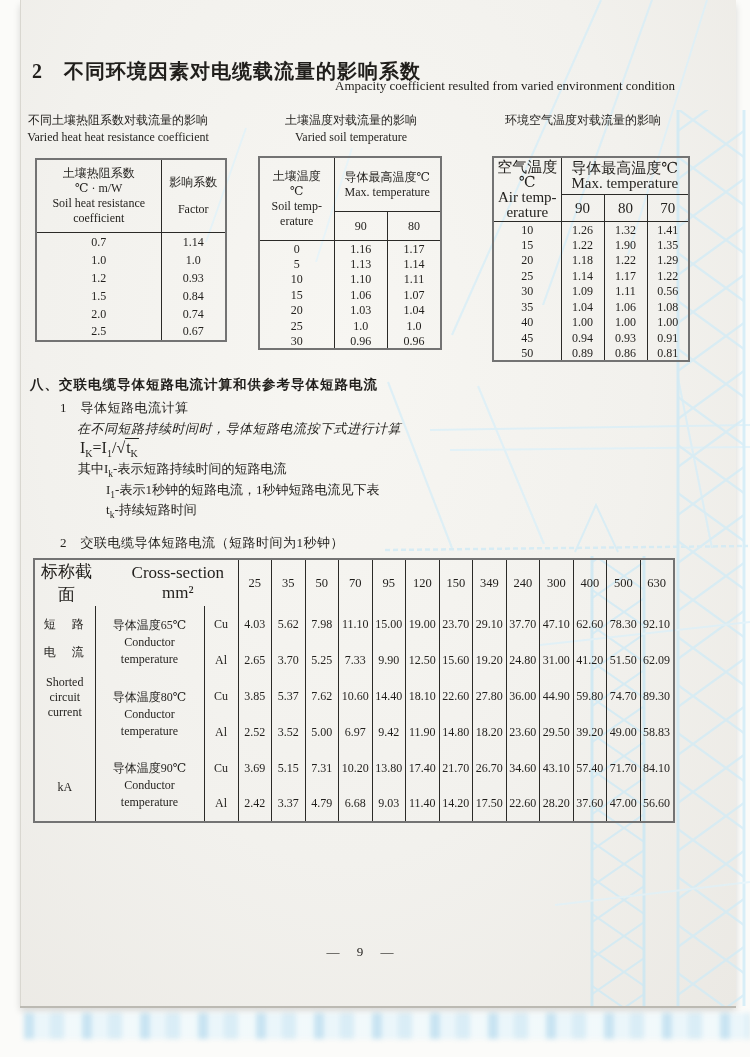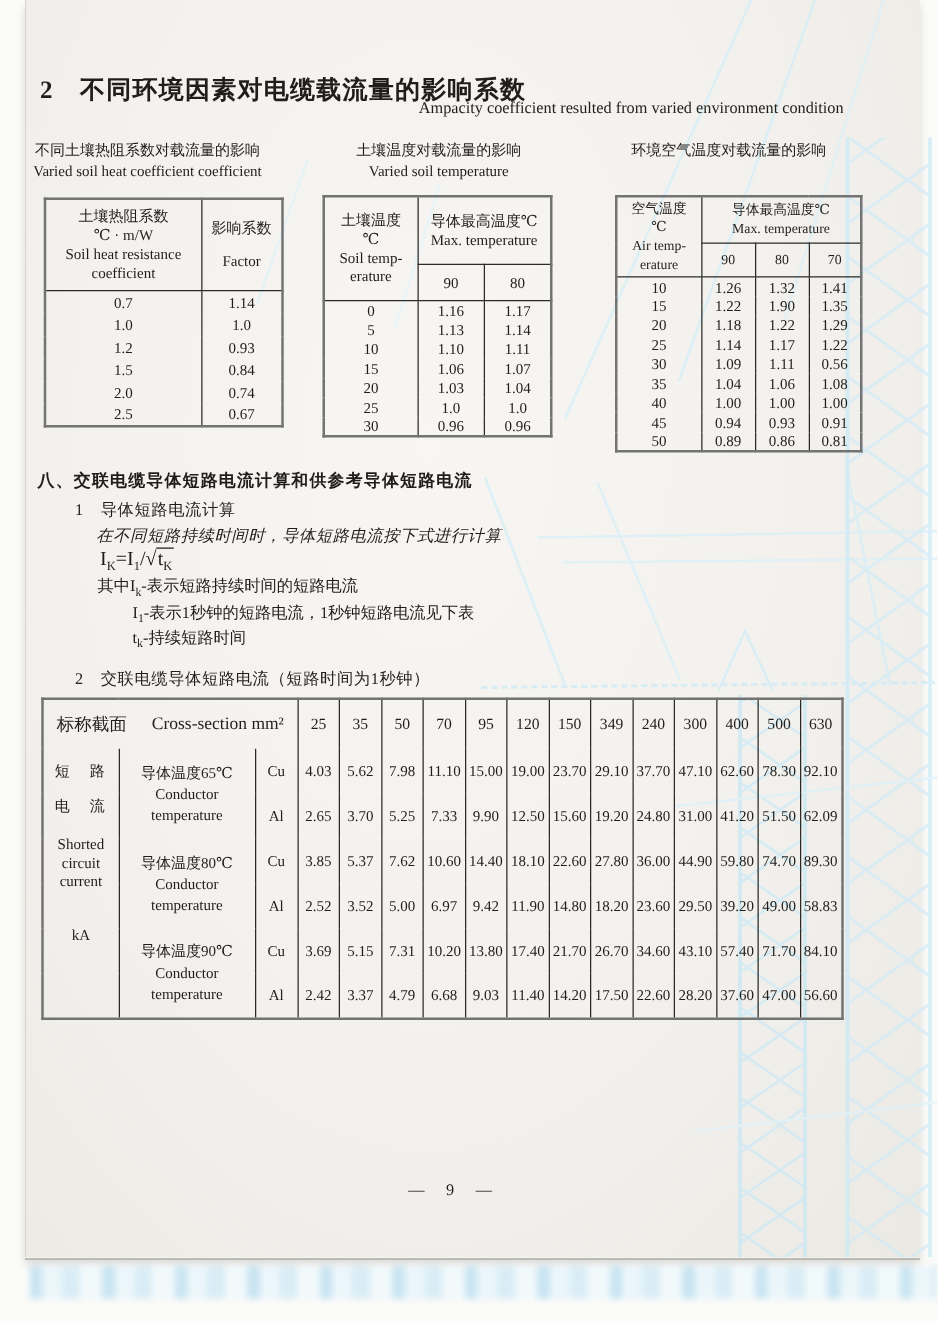--- a/index.html
+++ b/index.html
@@ -38,21 +38,21 @@
     border-top:0;border-bottom:0;text-align:center;padding:0;font-size:12px;}
   table.doc-table td.hc{border-bottom:1.5px solid #2b2a27;vertical-align:middle;line-height:15px;}
   .t1{left:35px;top:158px;width:190px;}
   .t1 td.hc{height:72px;}
   .t1 tr.body-row{height:18px;}
   .t2{left:258px;top:156px;width:182px;}
   .t2 tr.body-row{height:15.5px;}
   .t2 td.hc{line-height:14px;}
   .t3{left:492px;top:156px;width:196px;}
   .t3 tr.body-row{height:15.5px;}
-  .t3 td.hc{line-height:13.5px;font-size:11px;}
+  .t3 td.hc{line-height:13.5px;font-size:15px;}
   .t2 .sub-h,.t3 .sub-h{height:26px;}
   .body-row td{font-size:11.8px;line-height:1;}
 
   .sec-line{font-size:13px;letter-spacing:.5px;}
   .sec8-heading{left:30px;top:376px;font-size:13.5px;font-weight:bold;letter-spacing:1px;}
   .item1{left:60px;top:399px;}
   .para1{left:77px;top:420px;font-style:italic;}
   .formula{left:80px;top:439px;font-size:16px;}
   .formula sub{font-size:10px;}
   .formula .overline{border-top:1.3px solid #201e1b;padding:0 1px;}
@@ -62,26 +62,26 @@
   .w2{left:106px;top:481px;}
   .w3{left:106px;top:501px;}
   .item2{left:60px;top:534px;}
 
   .big{left:33px;top:558px;width:640px;}
   .big td{border:1px solid #2b2a27;font-size:11.3px;}
   .big tr.hdr{height:40px;}
   .big td.hnum{font-size:12.5px;}
   .big tr.brow{height:36px;}
   .big td.corner{vertical-align:middle;}
-  .corner-inner{display:flex;justify-content:center;align-items:center;gap:20px;font-size:14px;}
+  .corner-inner{display:flex;justify-content:center;align-items:center;gap:20px;font-size:17px;}
   .big td.leftlab{vertical-align:top;font-size:12px;line-height:15px;}
   .leftlab .cnl{margin-top:11px;letter-spacing:2px;}
   .leftlab .cnl2{margin-top:13px;letter-spacing:2px;}
   .leftlab .enl1{margin-top:15px;}
-  .leftlab .unit{margin-top:28px;}
+  .leftlab .unit{margin-top:60px;}
   .big td.grouplab{line-height:17px;font-size:12px;}
   .big td.mat{font-size:12px;}
   .page-number{left:295px;top:944px;width:130px;text-align:center;font-size:13px;word-spacing:14px;}
 </style>
 </head>
 <body>
 
 <div class="paper"></div>
 
 <svg class="wm" width="750" height="1006" viewBox="0 0 750 1006">
@@ -116,21 +116,21 @@
     <line x1="555" y1="905" x2="750" y2="882" stroke="#ddf2fb" stroke-width="2"></line>
   </g>
 </svg>
 <div class="bottom-band"></div>
 
 <div class="abs heading-cn cn-bold">2　不同环境因素对电缆载流量的影响系数</div>
 <div class="abs heading-en">Ampacity coefficient resulted from varied environment condition</div>
 
 <div class="abs tbl-title t1-title">
   <div>不同土壤热阻系数对载流量的影响</div>
-  <div>Varied soil heat coefficient coefficient</div>
+  <div>Varied heat heat resistance coefficient</div>
 </div>
 <div class="abs tbl-title t2-title">
   <div>土壤温度对载流量的影响</div>
   <div>Varied soil temperature</div>
 </div>
 <div class="abs tbl-title t3-title">
   <div>环境空气温度对载流量的影响</div>
 </div>
 
 <table class="doc-table t1">

